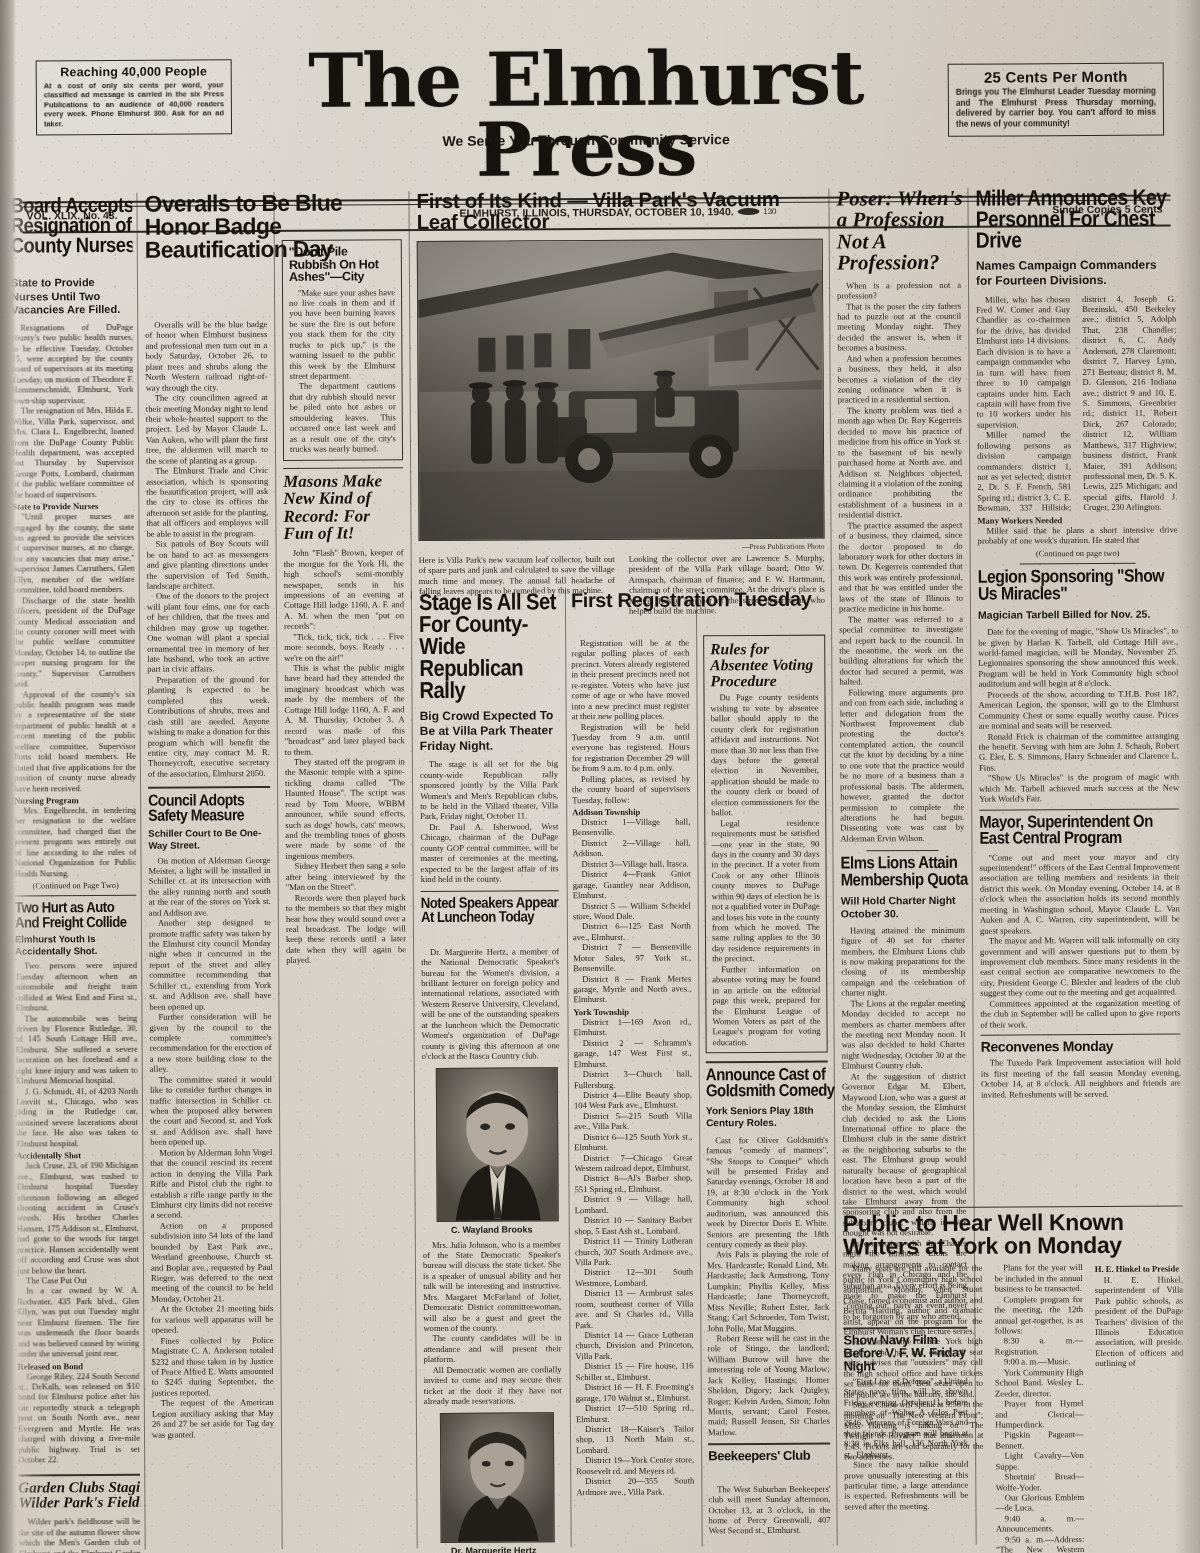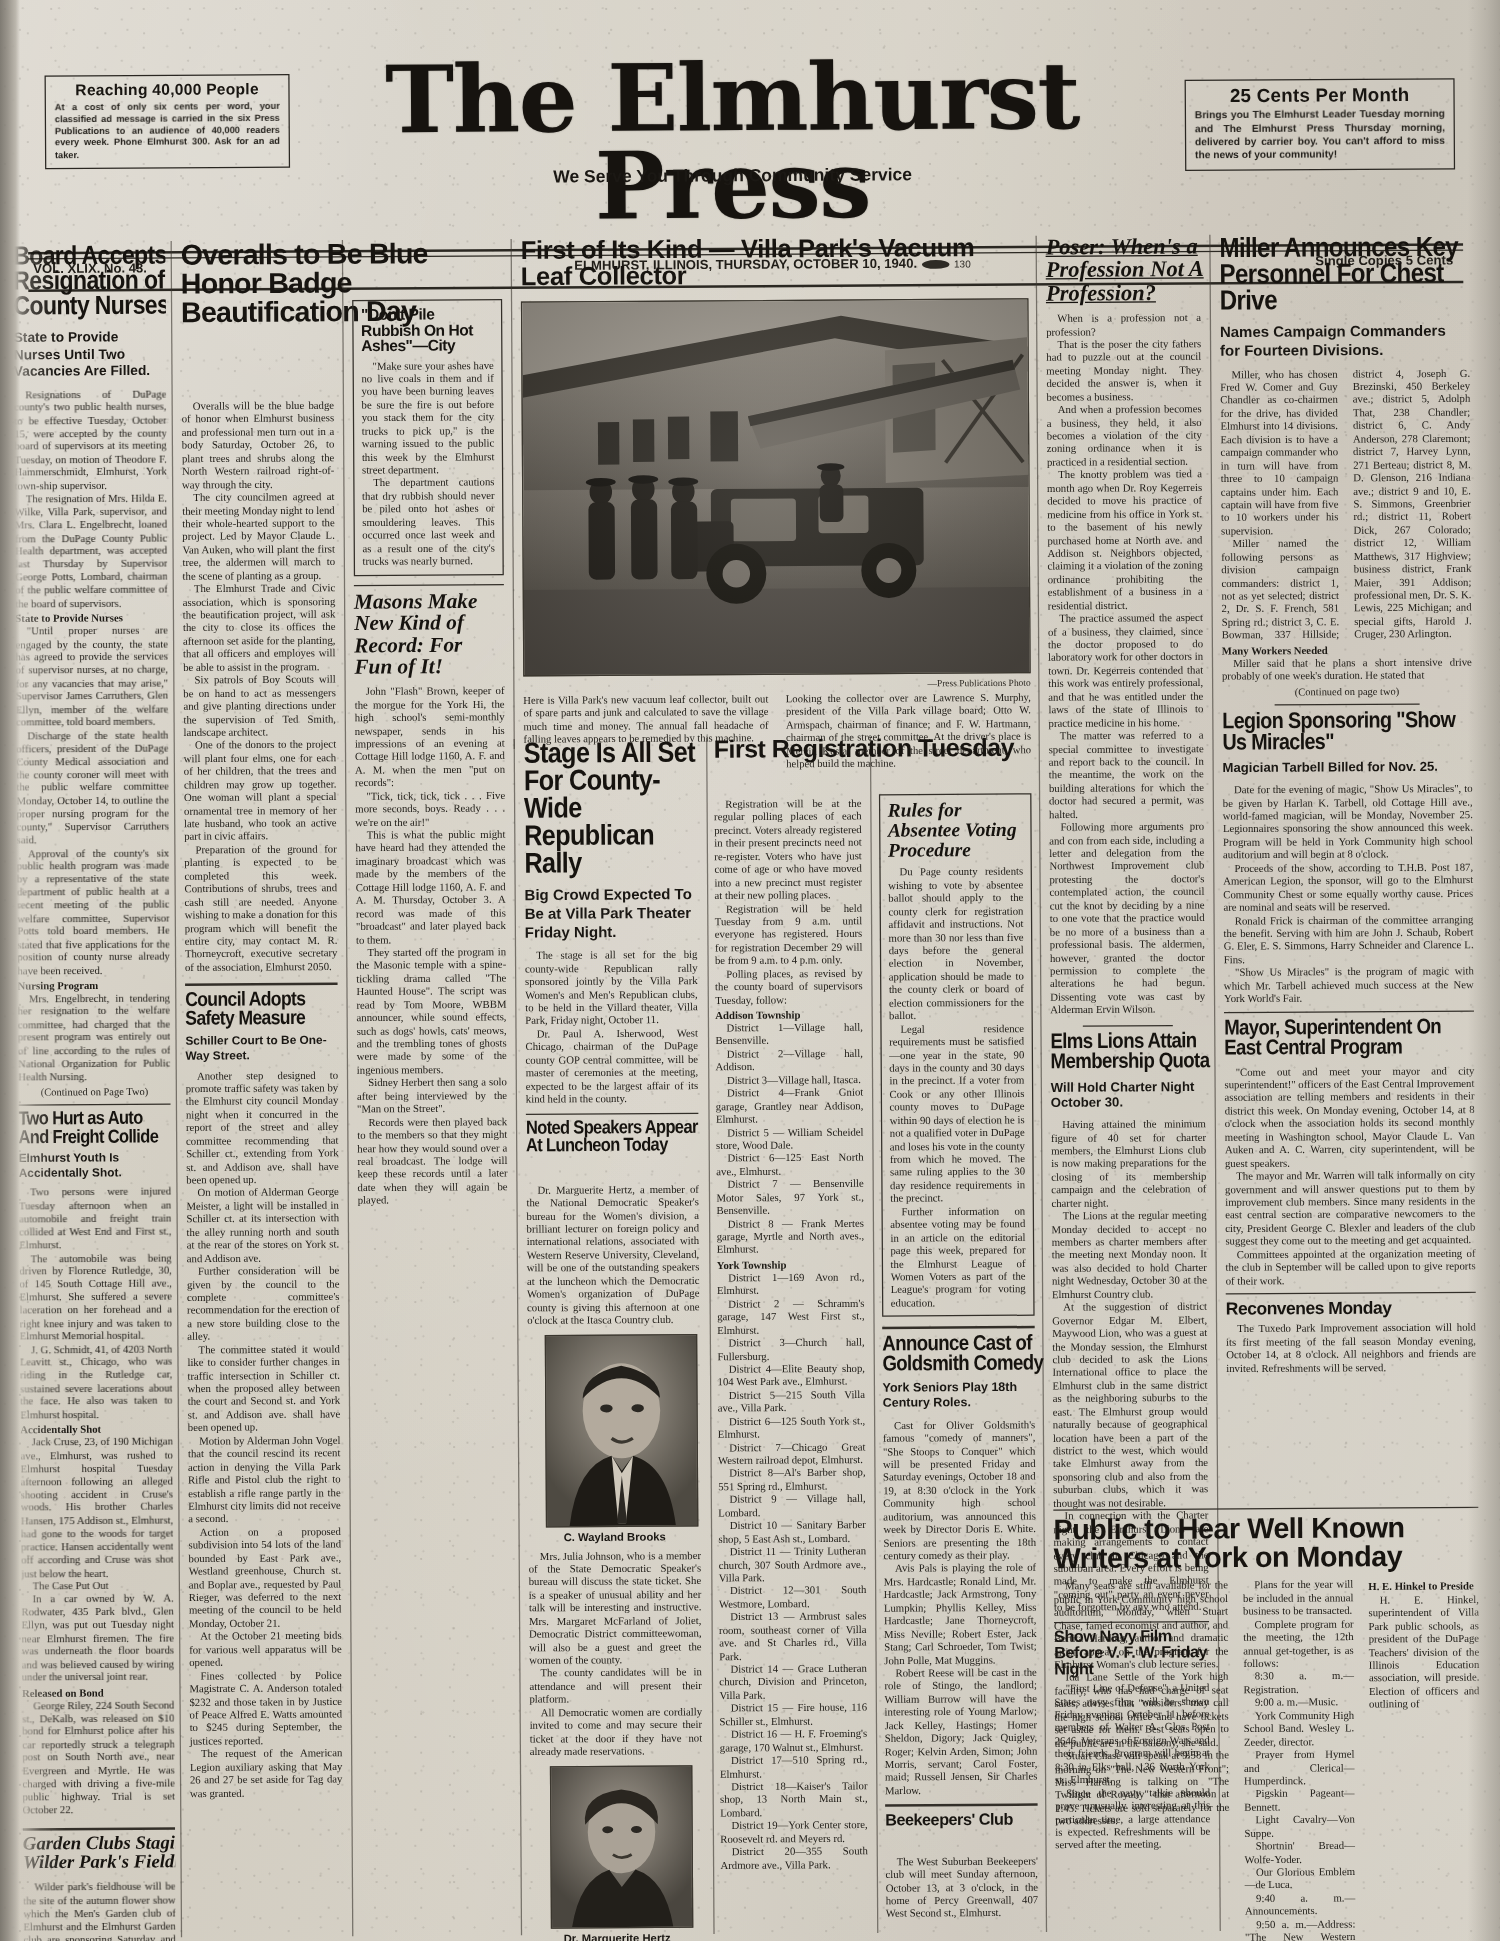--- a/index.html
+++ b/index.html
@@ -177,21 +177,21 @@
     <div class="vdiv" style="left:277px;"></div>
     <div class="vdiv" style="left:412px;height:408px;"></div>
     <div class="vdiv" style="left:412px;top:400px;"></div>
     <div class="vdiv" style="left:566px;top:400px;"></div>
     <div class="vdiv" style="left:697px;top:400px;"></div>
     <div class="vdiv" style="left:832px;"></div>
     <div class="vdiv" style="left:971px;"></div>
 
     <div class="col fadeleft" style="left:14px;width:122px;">
       <div class="hl-cond" style="font-size:21px;width:146px;margin-top:2px;">Board Accepts Resignation of County Nurses</div>
-      <div class="deck" style="font-size:11px;margin-top:9px;">State to Provide Nurses Until Two Vacancies Are Filled.</div>
+      <div class="deck" style="font-size:11px;margin-top:21px;">State to Provide Nurses Until Two Vacancies Are Filled.</div>
       <div class="body blurlite" style="margin-top:5px;">
         <p>Resignations of DuPage county's two public health nurses, to be effective Tuesday, October 15, were accepted by the county board of supervisors at its meeting Tuesday, on motion of Theodore F. Hammerschmidt, Elmhurst, York town-ship supervisor.</p>
         <p>The resignation of Mrs. Hilda E. Wilke, Villa Park, supervisor, and Mrs. Clara L. Engelbrecht, loaned from the DuPage County Public Health department, was accepted last Thursday by Supervisor George Potts, Lombard, chairman of the public welfare committee of the board of supervisors.</p>
       </div>
       <div class="subhead">State to Provide Nurses</div>
       <div class="body blurlite">
         <p>"Until proper nurses are engaged by the county, the state has agreed to provide the services of supervisor nurses, at no charge, for any vacancies that may arise," Supervisor James Carruthers, Glen Ellyn, member of the welfare committee, told board members.</p>
         <p>Discharge of the state health officers, president of the DuPage County Medical association and the county coroner will meet with the public welfare committee Monday, October 14, to outline the proper nursing program for the county," Supervisor Carruthers said.</p>
         <p>Approval of the county's six public health program was made by a representative of the state department of public health at a recent meeting of the public welfare committee, Supervisor Potts told board members.  He stated that five applications for the position of county nurse already have been received.</p>
       </div>
@@ -234,22 +234,22 @@
         <p>The city councilmen agreed at their meeting Monday night to lend their whole-hearted support to the project.  Led by Mayor Claude L. Van Auken, who will plant the first tree, the aldermen will march to the scene of planting as a group.</p>
         <p>The Elmhurst Trade and Civic association, which is sponsoring the beautification project, will ask the city to close its offices the afternoon set aside for the planting, that all officers and employes will be able to assist in the program.</p>
         <p>Six patrols of Boy Scouts will be on hand to act as messengers and give planting directions under the supervision of Ted Smith, landscape architect.</p>
         <p>One of the donors to the project will plant four elms, one for each of her children, that the trees and children may grow up together.  One woman will plant a special ornamental tree in memory of her late husband, who took an active part in civic affairs.</p>
         <p>Preparation of the ground for planting is expected to be completed this week.  Contributions of shrubs, trees and cash still are needed.  Anyone wishing to make a donation for this program which will benefit the entire city, may contact M. R. Thorneycroft, executive secretary of the association, Elmhurst 2050.</p>
       </div>
       <div class="hrule" style="margin-top:8px;"></div>
       <div class="hl-cond" style="font-size:16px;width:138px;">Council Adopts Safety Measure</div>
       <div class="deck" style="font-size:9.5px;margin-top:5px;">Schiller Court to Be One-Way Street.</div>
       <div class="body" style="margin-top:4px;">
+        <p>On motion of Alderman George Meister, a light will be installed in Schiller ct. at its intersection with the alley running north and south at the rear of the stores on York st. and Addison ave.</p>
         <p>Another step designed to promote traffic safety was taken by the Elmhurst city council Monday night when it concurred in the report of the street and alley committee recommending that Schiller ct., extending from York st. and Addison ave. shall have been opened up.</p>
-        <p>On motion of Alderman George Meister, a light will be installed in Schiller ct. at its intersection with the alley running north and south at the rear of the stores on York st. and Addison ave.</p>
         <p>Further consideration will be given by the council to the complete committee's recommendation for the erection of a new store building close to the alley.</p>
         <p>The committee stated it would like to consider further changes in traffic intersection in Schiller ct. when the proposed alley between the court and Second st. and York st. and Addison ave. shall have been opened up.</p>
         <p>Motion by Alderman John Vogel that the council rescind its recent action in denying the Villa Park Rifle and Pistol club the right to establish a rifle range partly in the Elmhurst city limits did not receive a second.</p>
         <p>Action on a proposed subdivision into 54 lots of the land bounded by East Park ave., Westland greenhouse, Church st. and Boplar ave., requested by Paul Rieger, was deferred to the next meeting of the council to be held Monday, October 21.</p>
         <p>At the October 21 meeting bids for various well apparatus will be opened.</p>
         <p>Fines collected by Police Magistrate C. A. Anderson totaled $232 and those taken in by Justice of Peace Alfred E. Watts amounted to $245 during September, the justices reported.</p>
         <p>The request of the American Legion auxiliary asking that May 26 and 27 be set aside for Tag day was granted.</p>
       </div>
     </div>
 
@@ -474,21 +474,21 @@
         <p>Robert Reese will be cast in the role of Stingo, the landlord; William Burrow will have the interesting role of Young Marlow; Jack Kelley, Hastings; Homer Sheldon, Digory; Jack Quigley, Roger; Kelvin Arden, Simon; John Morris, servant; Carol Foster, maid; Russell Jensen, Sir Charles Marlow.</p>
       </div>
       <div class="hrule" style="margin-top:6px;"></div>
       <div class="hl-sans" style="font-size:13px;">Beekeepers' Club</div>
       <div class="body" style="margin-top:22px;">
         <p>The West Suburban Beekeepers' club will meet Sunday afternoon, October 13, at 3 o'clock, in the home of Percy Greenwall, 407 West Second st., Elmhurst.</p>
       </div>
     </div>
 
     <div class="col" style="left:840px;width:124px;">
-      <div class="hl-ital" style="font-size:18px;width:132px;text-decoration:underline;">Poser: When's a Profession Not A Profession?</div>
+      <div class="hl-ital" style="font-size:21px;width:132px;">Poser: When's a Profession Not A Profession?</div>
       <div class="body" style="margin-top:6px;">
         <p>When is a profession not a profession?</p>
         <p>That is the poser the city fathers had to puzzle out at the council meeting Monday night.  They decided the answer is, when it becomes a business.</p>
         <p>And when a profession becomes a business, they held, it also becomes a violation of the city zoning ordinance when it is practiced in a residential section.</p>
         <p>The knotty problem was tied a month ago when Dr. Roy Kegerreis decided to move his practice of medicine from his office in York st. to the basement of his newly purchased home at North ave. and Addison st.  Neighbors objected, claiming it a violation of the zoning ordinance prohibiting the establishment of a business in a residential district.</p>
         <p>The practice assumed the aspect of a business, they claimed, since the doctor proposed to do laboratory work for other doctors in town.  Dr. Kegerreis contended that this work was entirely professional, and that he was entitled under the laws of the state of Illinois to practice medicine in his home.</p>
         <p>The matter was referred to a special committee to investigate and report back to the council.  In the meantime, the work on the building alterations for which the doctor had secured a permit, was halted.</p>
         <p>Following more arguments pro and con from each side, including a letter and delegation from the Northwest Improvement club protesting the doctor's contemplated action, the council cut the knot by deciding by a nine to one vote that the practice would be no more of a business than a professional basis.  The aldermen, however, granted the doctor permission to complete the alterations he had begun.  Dissenting vote was cast by Alderman Ervin Wilson.</p>
       </div>
       <div class="hrule short" style="margin-top:7px;"></div>

